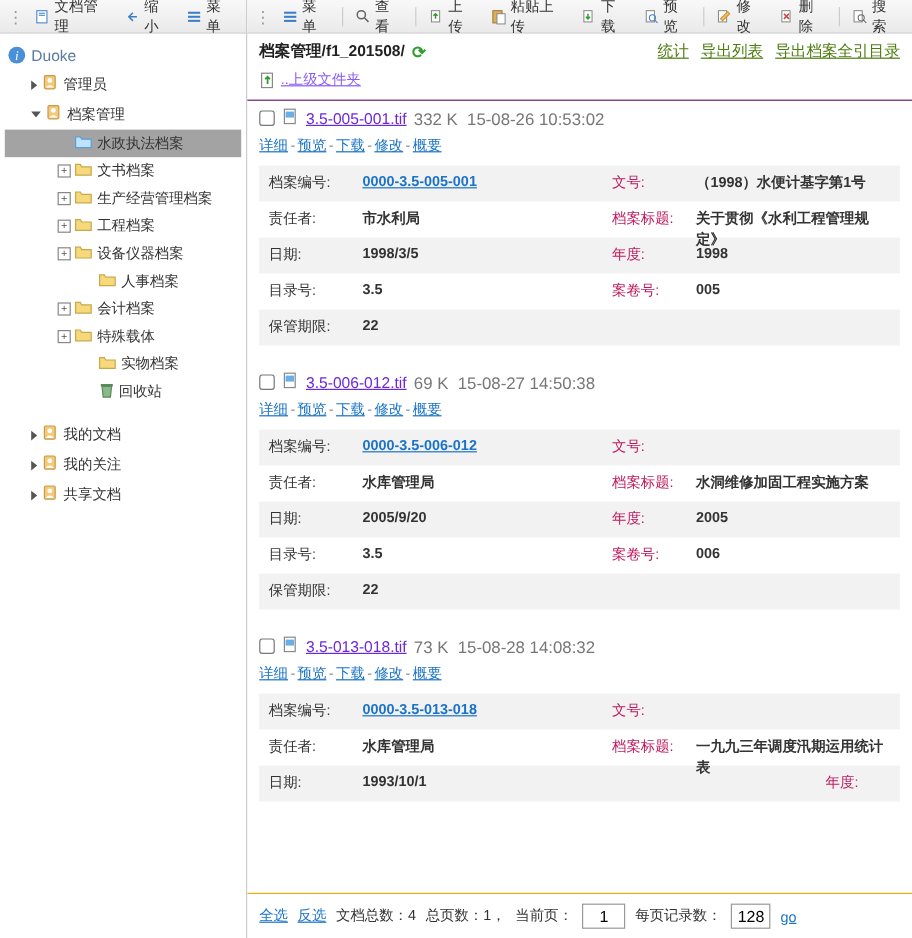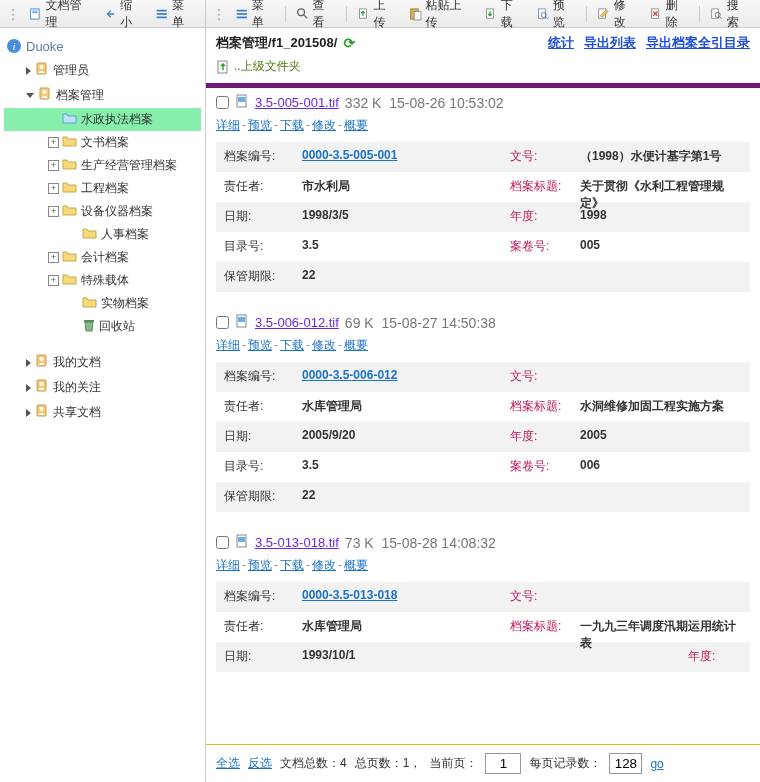--- a/index.html
+++ b/index.html
@@ -10,35 +10,35 @@
 
 .bar { display: flex; align-items: center; gap: 4px; padding: 4px 6px; background: linear-gradient(#f8f8f8,#eaeaea); border-bottom: 1px solid #ccc; height: 28px; }
 .bar .dots { color: #999; font-size: 14px; letter-spacing: -1px; margin-right: 2px; }
 .tb-item { display: inline-flex; align-items: center; gap: 3px; padding: 2px 4px; cursor: pointer; color: #333; }
 .tb-sep { width: 1px; height: 16px; background: #ccc; margin: 0 2px; }
 .ico { display: inline-block; width: 14px; height: 14px; }
 
 .tree { flex: 1; overflow: auto; padding: 6px 4px; }
 .tree-root { display: flex; align-items: center; gap: 4px; padding: 4px 2px; font-size: 13px; color: #5a7aa0; }
 .node { display: flex; align-items: center; gap: 3px; padding: 3px 2px; cursor: pointer; }
-.node.sel { background: #86efac; }
+.node.sel { background: #a3a3a3; }
 .indent1 { padding-left: 22px; }
 .indent2 { padding-left: 44px; }
 .indent3 { padding-left: 64px; }
 .expander { width: 11px; height: 11px; border: 1px solid #888; display: inline-flex; align-items: center; justify-content: center; font-size: 9px; line-height: 1; color: #555; background: #fff; }
 .tri { width: 0; height: 0; border-top: 4px solid transparent; border-bottom: 4px solid transparent; border-left: 5px solid #555; }
 .tri.dn { border-left: 4px solid transparent; border-right: 4px solid transparent; border-top: 5px solid #555; border-bottom: none; width:0;height:0;}
 
-.main-head { padding: 6px 10px 4px; border-bottom: 5px solid #701a75; }
+.main-head { padding: 6px 10px 4px; border-bottom: 1px solid #701a75; }
 .crumb { display: flex; align-items: center; gap: 6px; font-weight: bold; color: #222; font-size: 13px; }
 .crumb .refresh { color: #2e9e2e; font-weight: bold; font-size: 14px; cursor: pointer; }
 .headlinks { margin-left: auto; display: flex; gap: 10px; }
-.headlinks a { color: #1d4ed8; text-decoration: underline; font-weight: bold; cursor: pointer; }
+.headlinks a { color: #4d7c0f; text-decoration: underline; font-weight: normal; cursor: pointer; }
 .uplink { display: flex; align-items: center; gap: 4px; padding: 6px 0 4px; }
-.uplink a { color: #4d7c0f; cursor: pointer; }
+.uplink a { color: #8b5cf6; text-decoration: underline; cursor: pointer; }
 
 .content { flex: 1; overflow: auto; padding: 4px 10px; }
 .file-item { margin-bottom: 20px; }
 .file-head { display: flex; align-items: center; gap: 6px; padding: 2px 0; }
 .file-head .title { color: #6d28d9; font-size: 13px; text-decoration: underline; cursor: pointer; }
 .file-head .meta { color: #777; font-size: 14px; }
 .file-links { padding: 4px 0 8px; color: #999; }
 .file-links a { color: #1a73c8; text-decoration: underline; cursor: pointer; }
 .file-links span.sep { color: #888; margin: 0 2px; }
 

